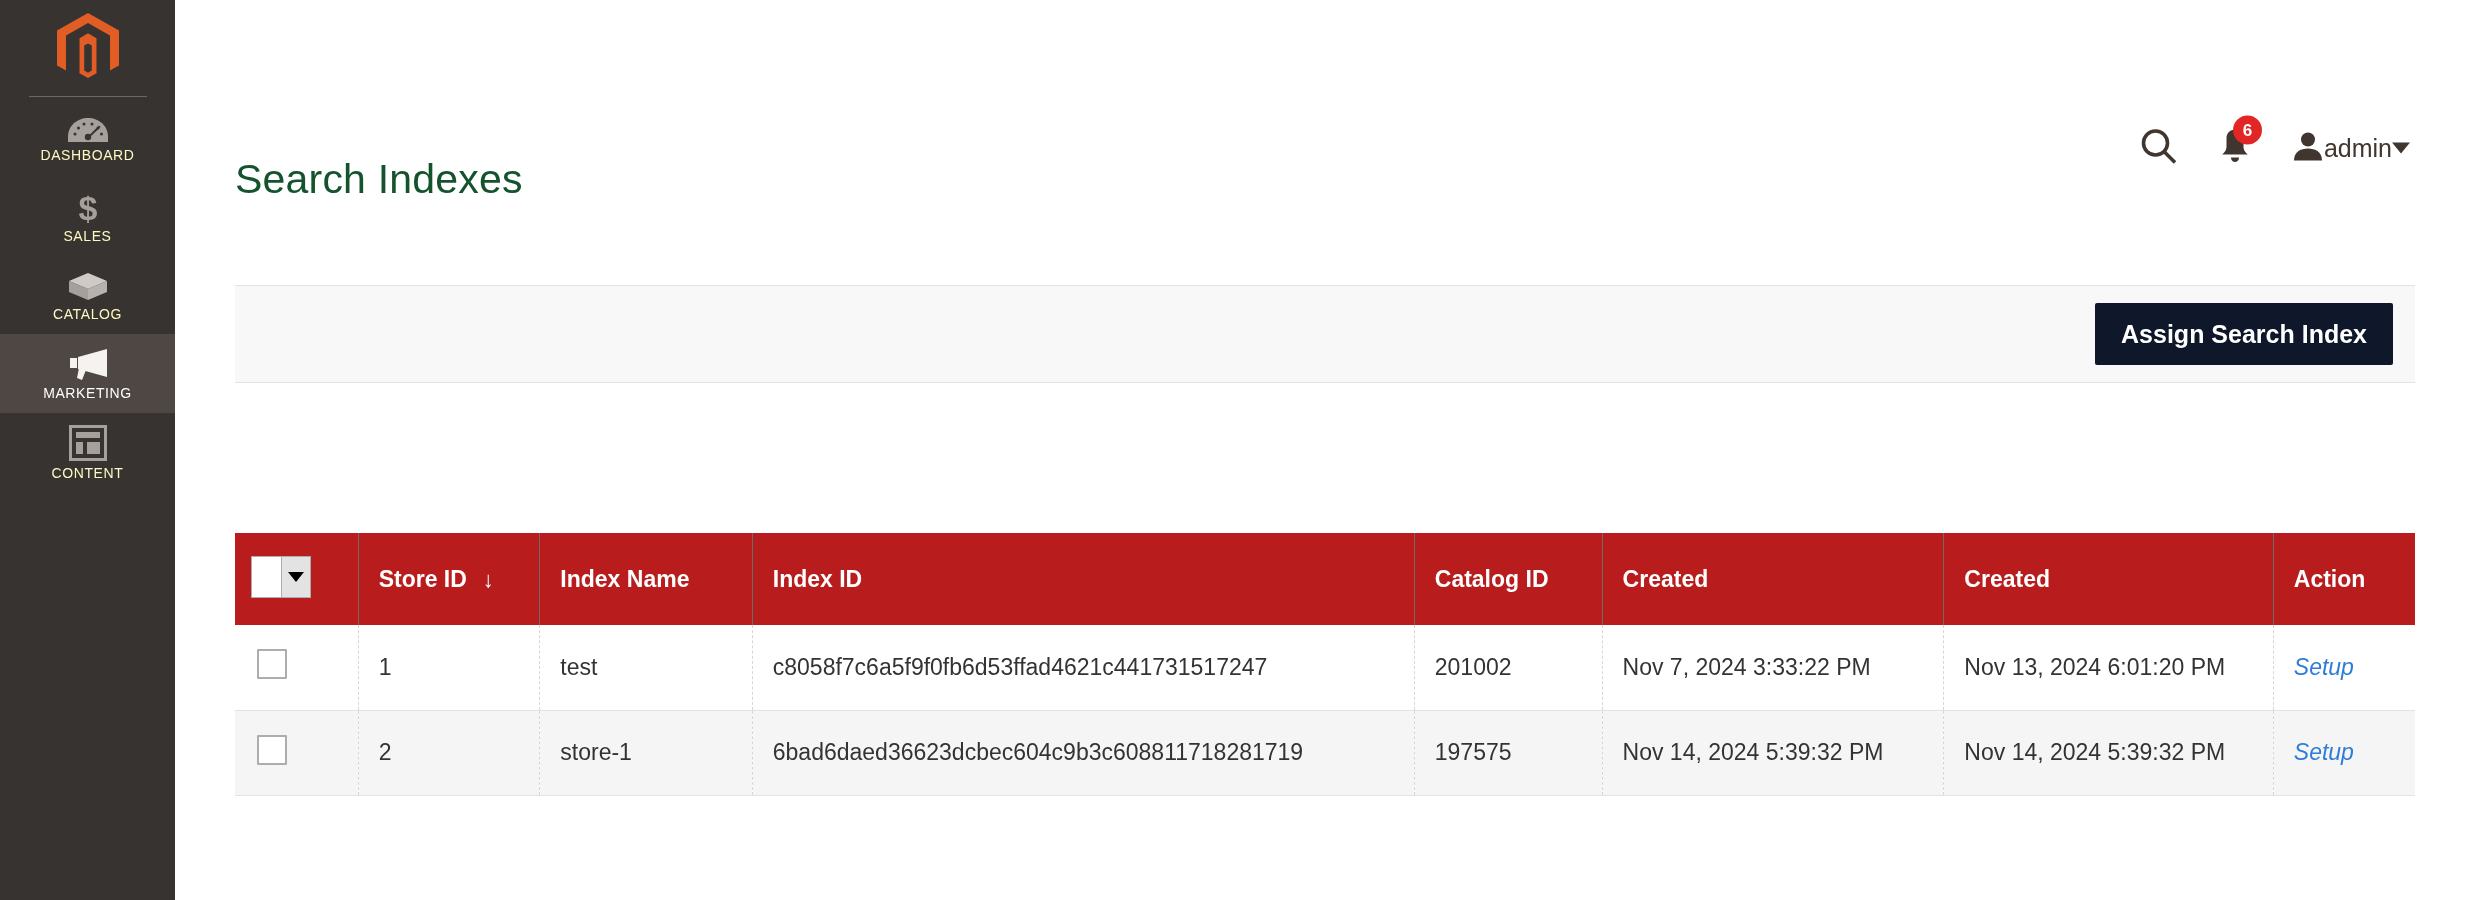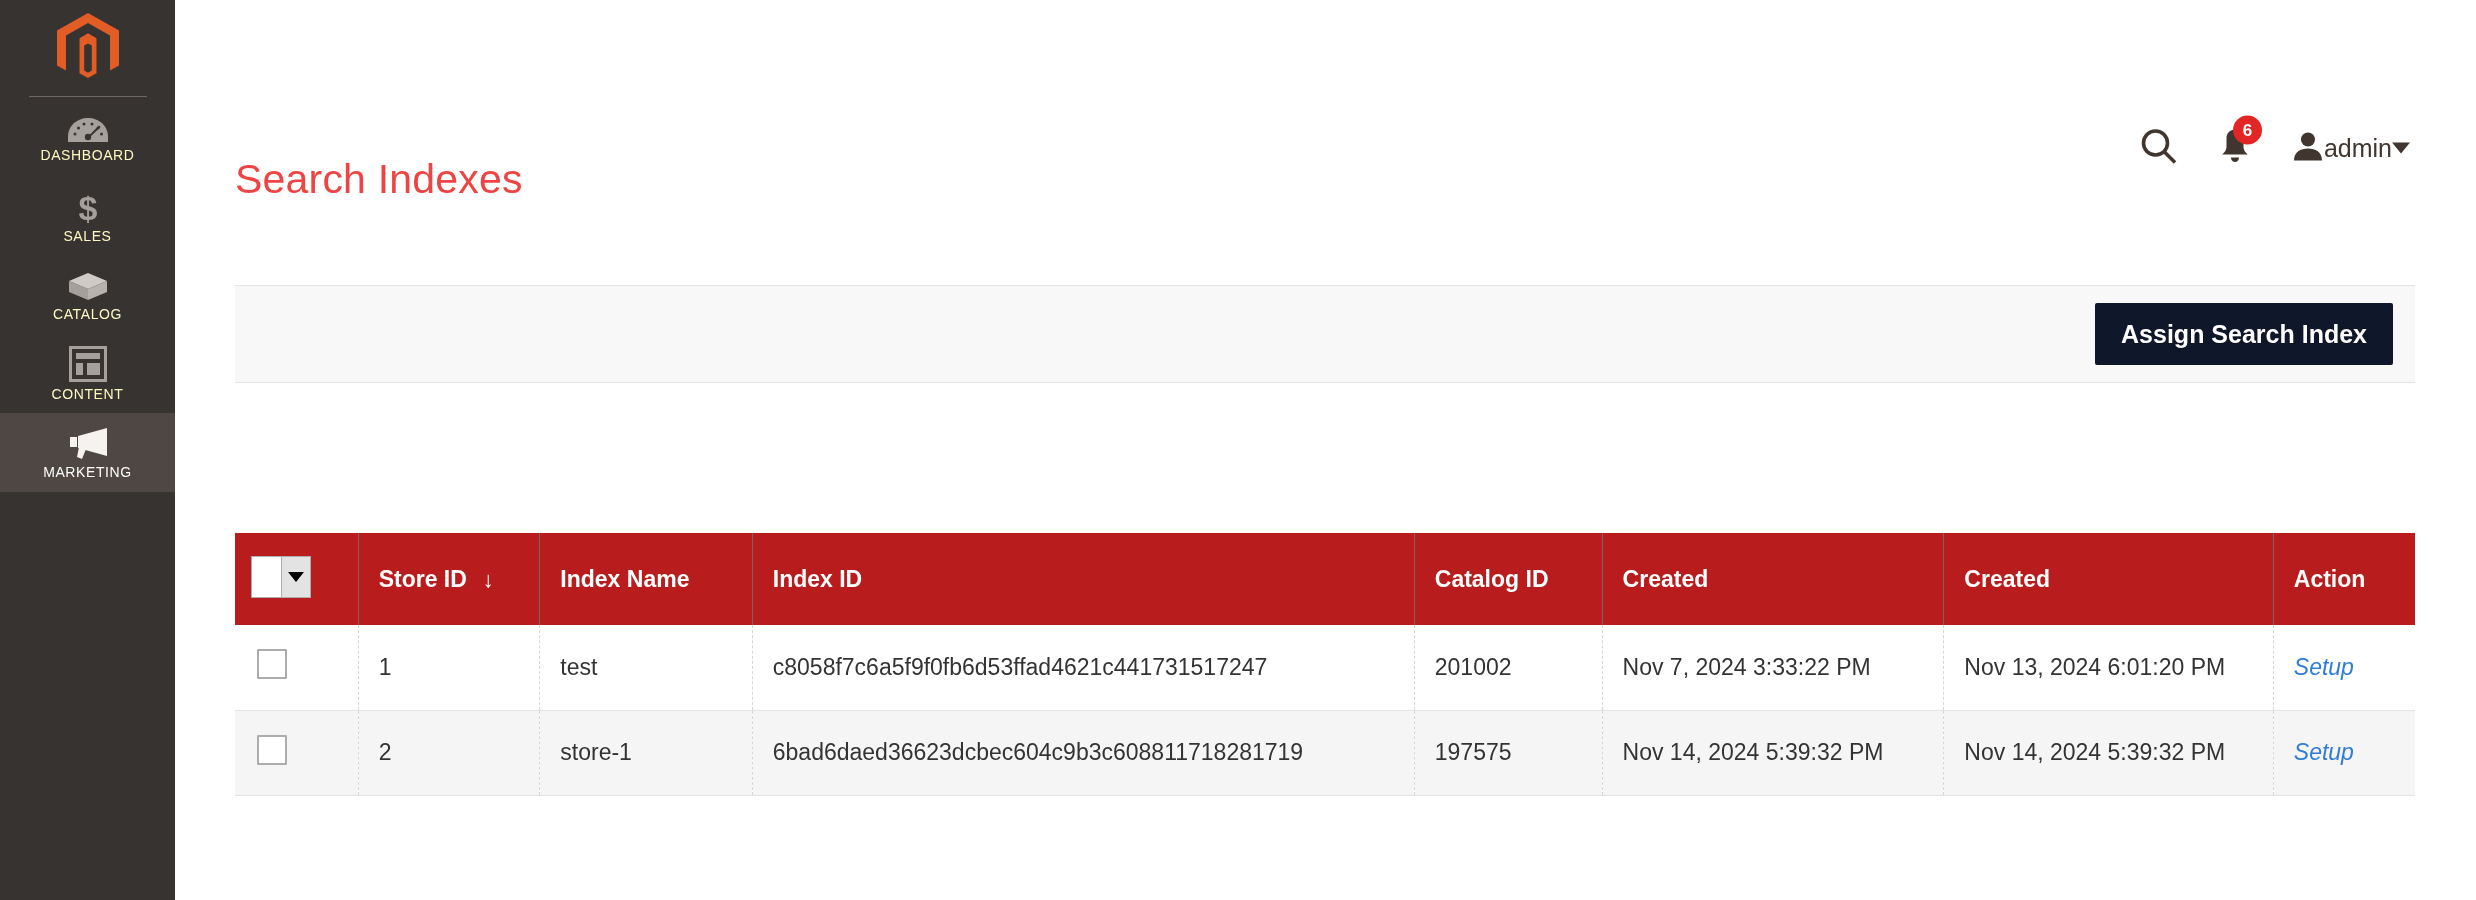--- a/index.html
+++ b/index.html
@@ -80,21 +80,21 @@
     position: relative;
     height: 200px;
   }
   .page-title {
     position: absolute;
     left: 60px;
     top: 152px;
     transform: translateY(-50%);
     font-size: 41px;
     font-weight: 400;
-    color: #ef4444;
+    color: #14532d;
     font-family: "Liberation Sans Narrow", "Liberation Sans", sans-serif;
     letter-spacing: 0.2px;
     white-space: nowrap;
   }
 
   .header-actions {
     position: absolute;
     right: 66px;
     top: 148px;
     transform: translateY(-50%);
@@ -316,41 +316,41 @@
         <svg width="42" height="32" viewBox="0 0 42 32">
           <path d="M2 11 L21 3 L40 11 L21 19 Z" fill="#cfcac6"></path>
           <path d="M2 11 L21 19 L21 30 L2 22 Z" fill="#a6a09c"></path>
           <path d="M40 11 L21 19 L21 30 L40 22 Z" fill="#b8b2ae"></path>
         </svg>
       </span>
       <span class="nav-label">CATALOG</span>
     </a>
 
 
+    <a class="nav-item active" href="#">
+      <span class="nav-icon">
+        <svg width="46" height="32" viewBox="0 0 46 32">
+          <path d="M13 8 L42 0 L42 28 L13 20 Z" fill="#f5f2ef"></path>
+          <rect x="5" y="9" width="7" height="10" fill="#f5f2ef"></rect>
+          <path d="M14 19 L21 21 L17 31 L12 29 Z" fill="#f5f2ef"></path>
+        </svg>
+      </span>
+      <span class="nav-label">MARKETING</span>
+    </a>
+
     <a class="nav-item" href="#">
       <span class="nav-icon">
         <svg width="38" height="36" viewBox="0 0 38 36">
           <rect x="1.5" y="1.5" width="35" height="33" fill="none" stroke="#a6a09c" stroke-width="3"></rect>
           <rect x="7" y="7" width="24" height="6" fill="#a6a09c"></rect>
           <rect x="7" y="17" width="7" height="12" fill="#a6a09c"></rect>
           <rect x="18" y="17" width="13" height="12" fill="#a6a09c"></rect>
         </svg>
       </span>
       <span class="nav-label">CONTENT</span>
-    </a>
-
-    <a class="nav-item active" href="#">
-      <span class="nav-icon">
-        <svg width="46" height="32" viewBox="0 0 46 32">
-          <path d="M13 8 L42 0 L42 28 L13 20 Z" fill="#f5f2ef"></path>
-          <rect x="5" y="9" width="7" height="10" fill="#f5f2ef"></rect>
-          <path d="M14 19 L21 21 L17 31 L12 29 Z" fill="#f5f2ef"></path>
-        </svg>
-      </span>
-      <span class="nav-label">MARKETING</span>
     </a>
 
   </nav>
 
   <div class="main">
 
     <div class="page-header">
       <h1 class="page-title">Search Indexes</h1>
 
       <div class="header-actions">

